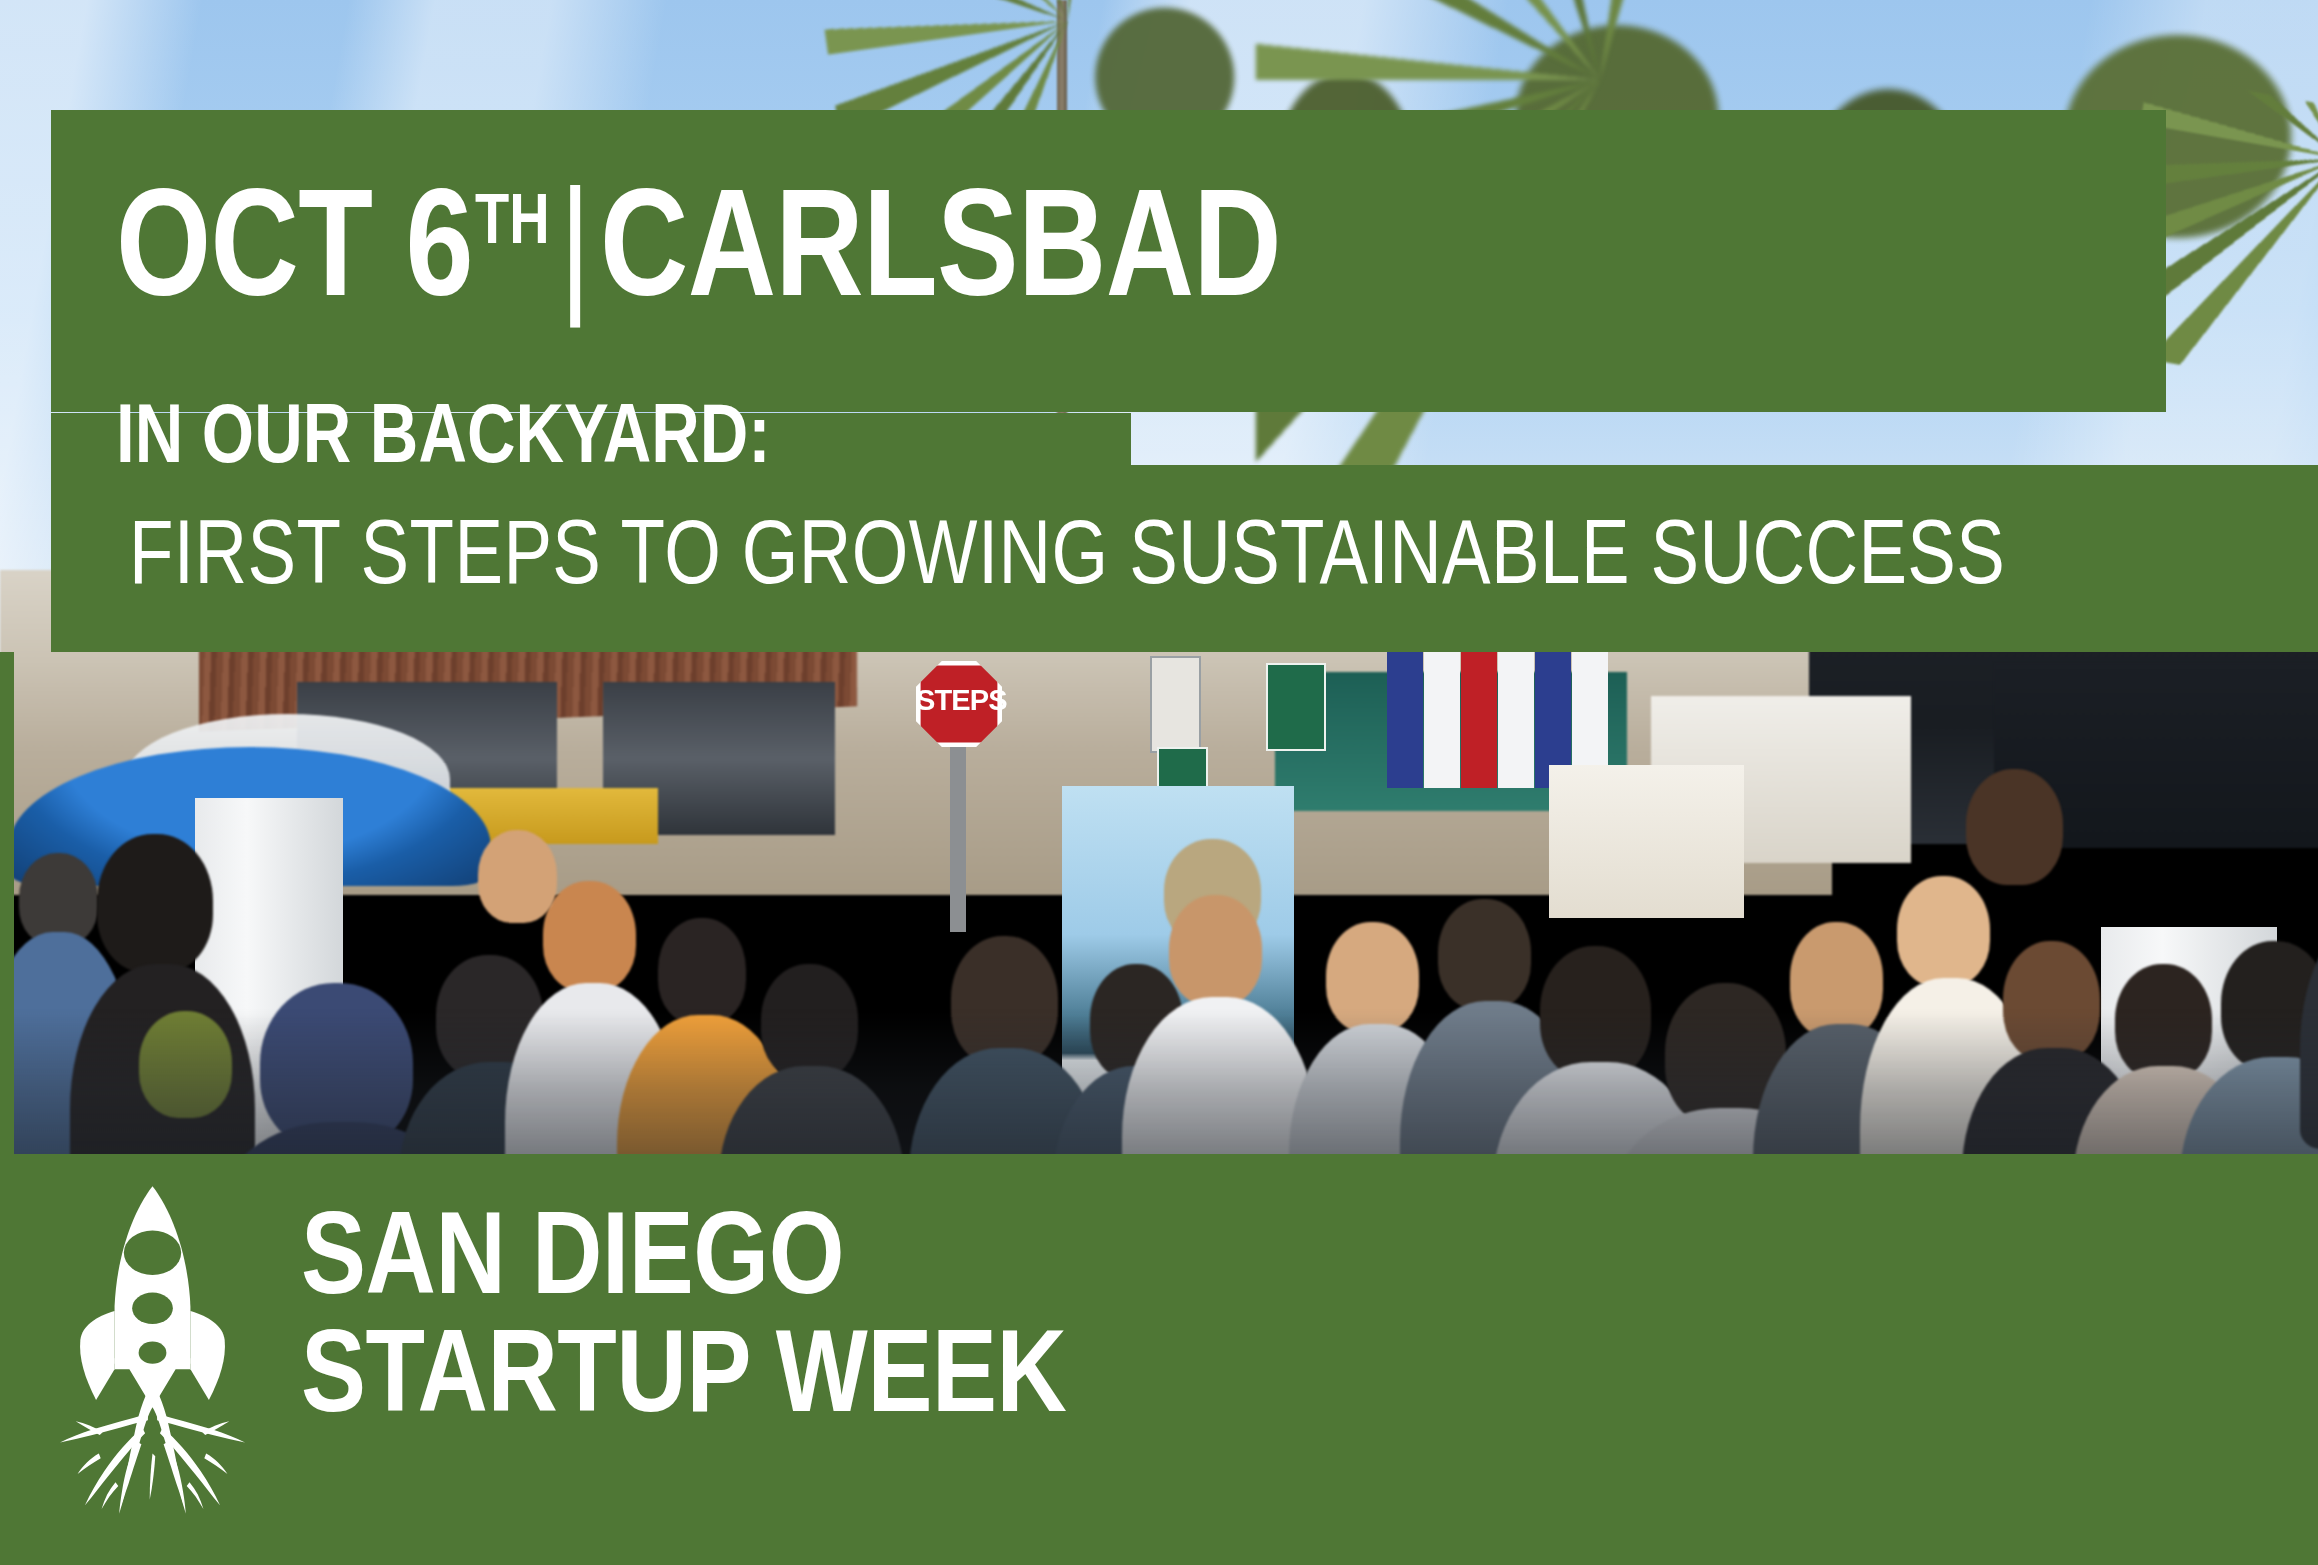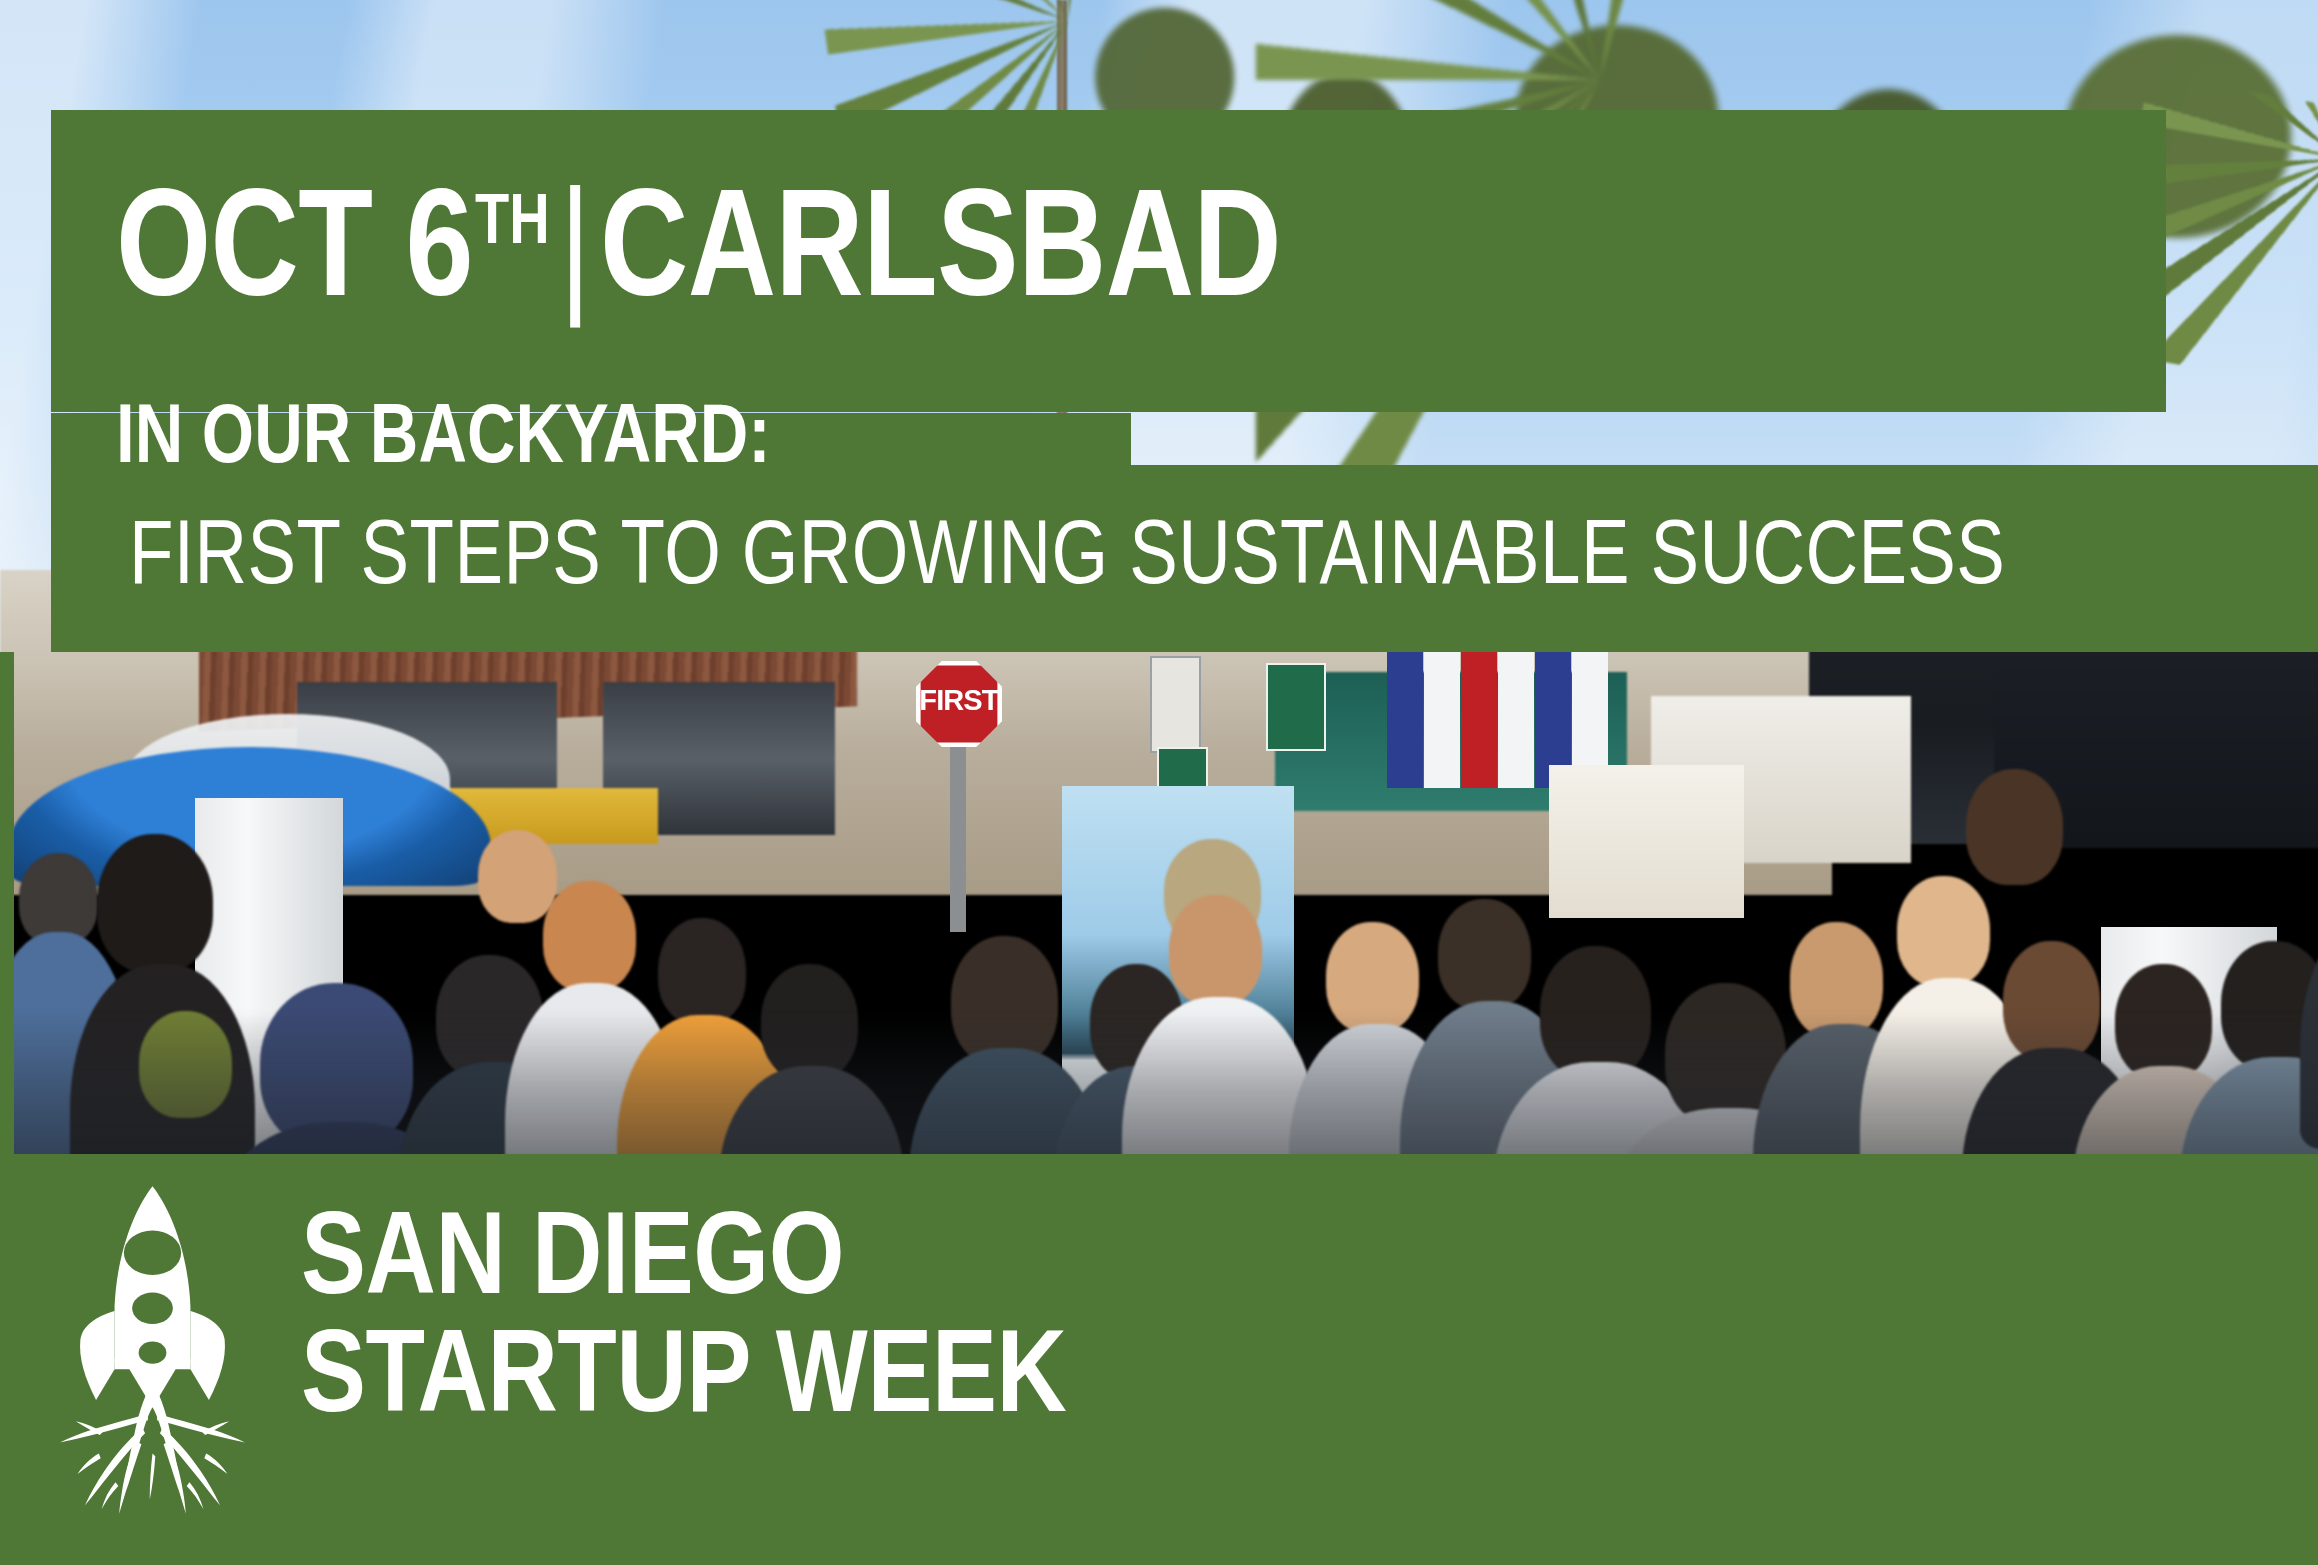--- a/index.html
+++ b/index.html
@@ -222,21 +222,21 @@
 
     <div class="flagstripe" style="left:1387px;background:#2c3e8f;"></div>
     <div class="flagstripe" style="left:1424px;background:#f3f4f6;"></div>
     <div class="flagstripe" style="left:1461px;background:#bf2026;"></div>
     <div class="flagstripe" style="left:1498px;background:#f3f4f6;"></div>
     <div class="flagstripe" style="left:1535px;background:#2c3e8f;"></div>
     <div class="flagstripe" style="left:1572px;background:#f3f4f6;"></div>
 
     <div class="signpost" style="left:950px;top:737px;width:16px;height:195px;"></div>
     <div class="stopsign"></div>
-    <div class="stoptext">FIRST</div>
+    <div class="stoptext">STEPS</div>
     <div class="greensign" style="left:1150px;top:656px;width:51px;height:97px;background:#e7e5e0;border-color:#9aa0a4;"></div>
     <div class="greensign" style="left:1266px;top:663px;width:60px;height:88px;"></div>
     <div class="greensign" style="left:1157px;top:747px;width:51px;height:56px;background:#1f6b4a;"></div>
 
     <div class="bannerstand" style="left:195px;top:798px;width:148px;height:362px;"></div>
     <div class="banner-sd"></div>
     <div class="bannerstand" style="left:1549px;top:765px;width:195px;height:153px;background:linear-gradient(180deg,#f4f1ea,#e3ddd0);"></div>
     <div class="bannerstand" style="left:2101px;top:927px;width:176px;height:260px;"></div>
 
     <div class="crowd">

